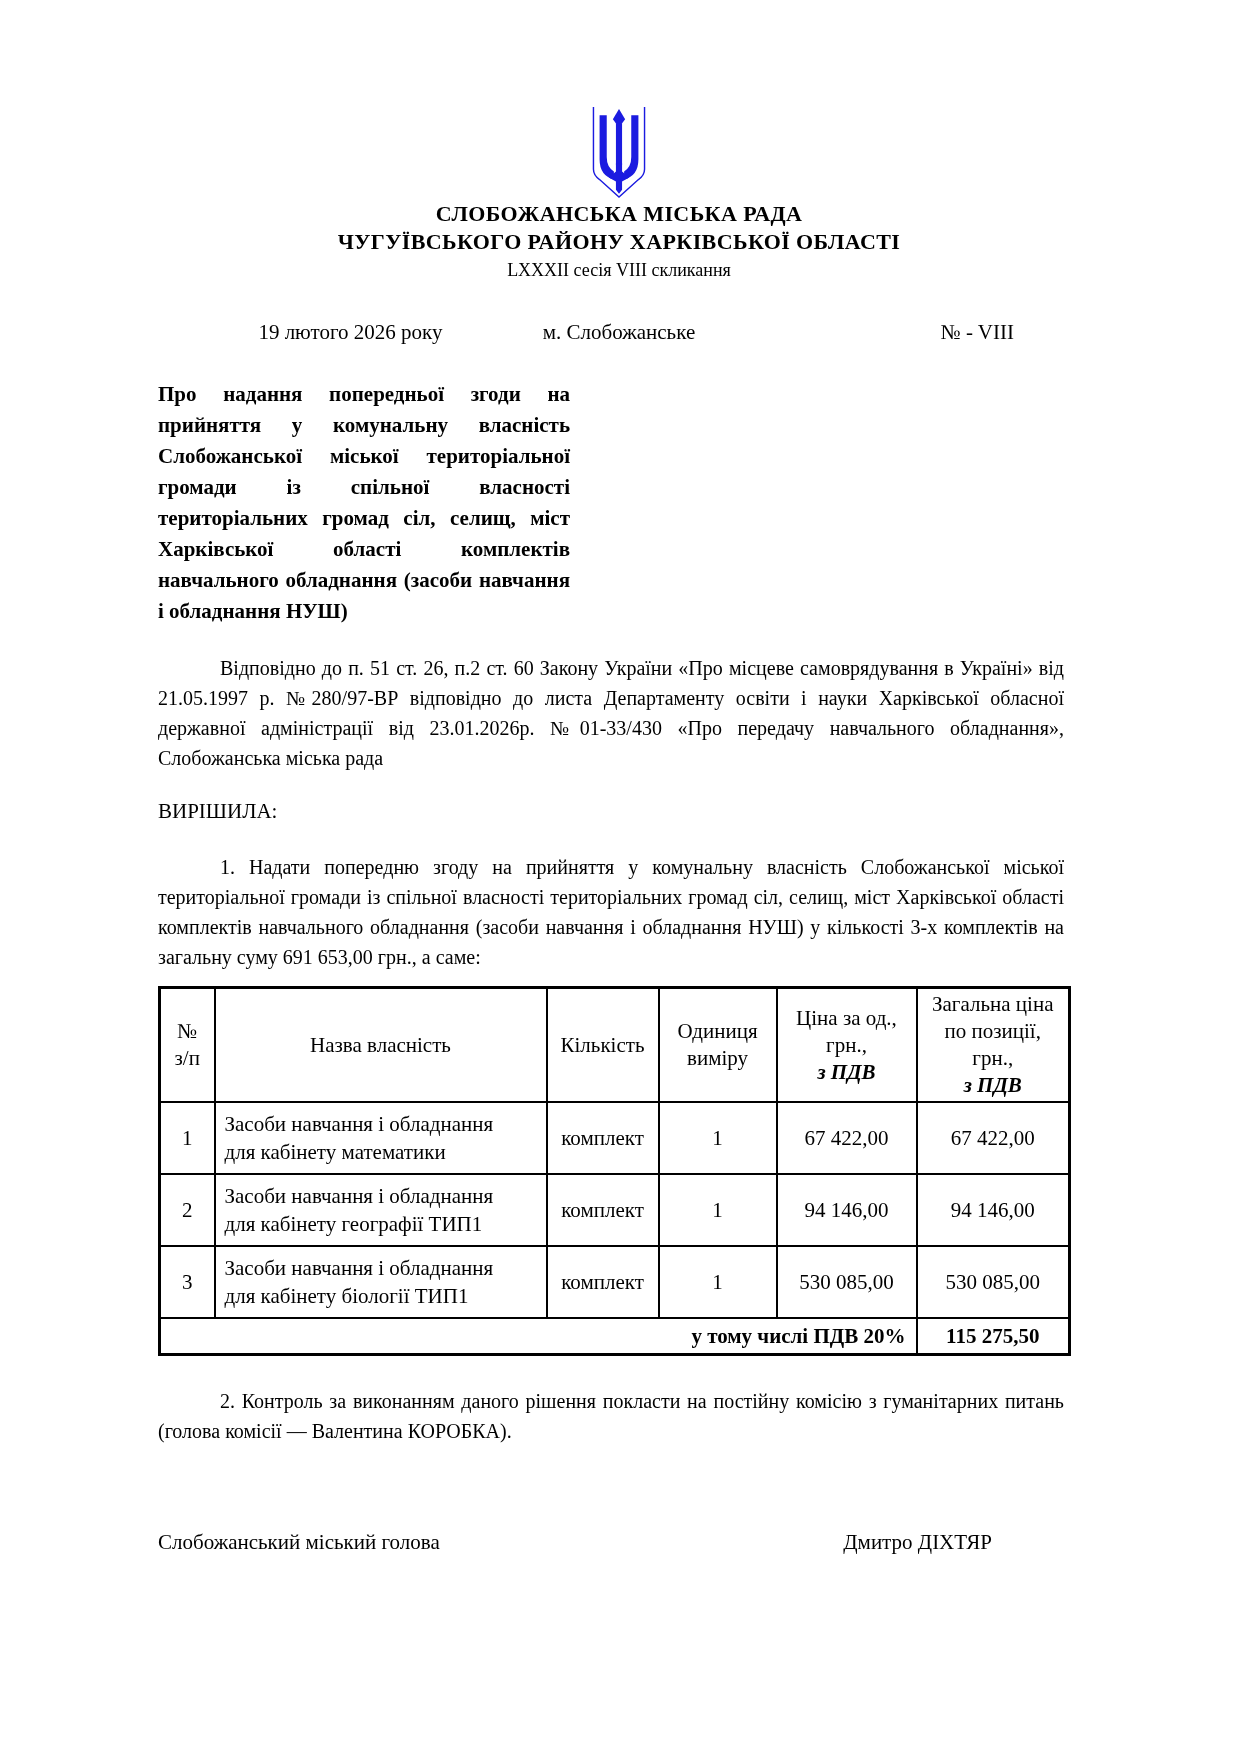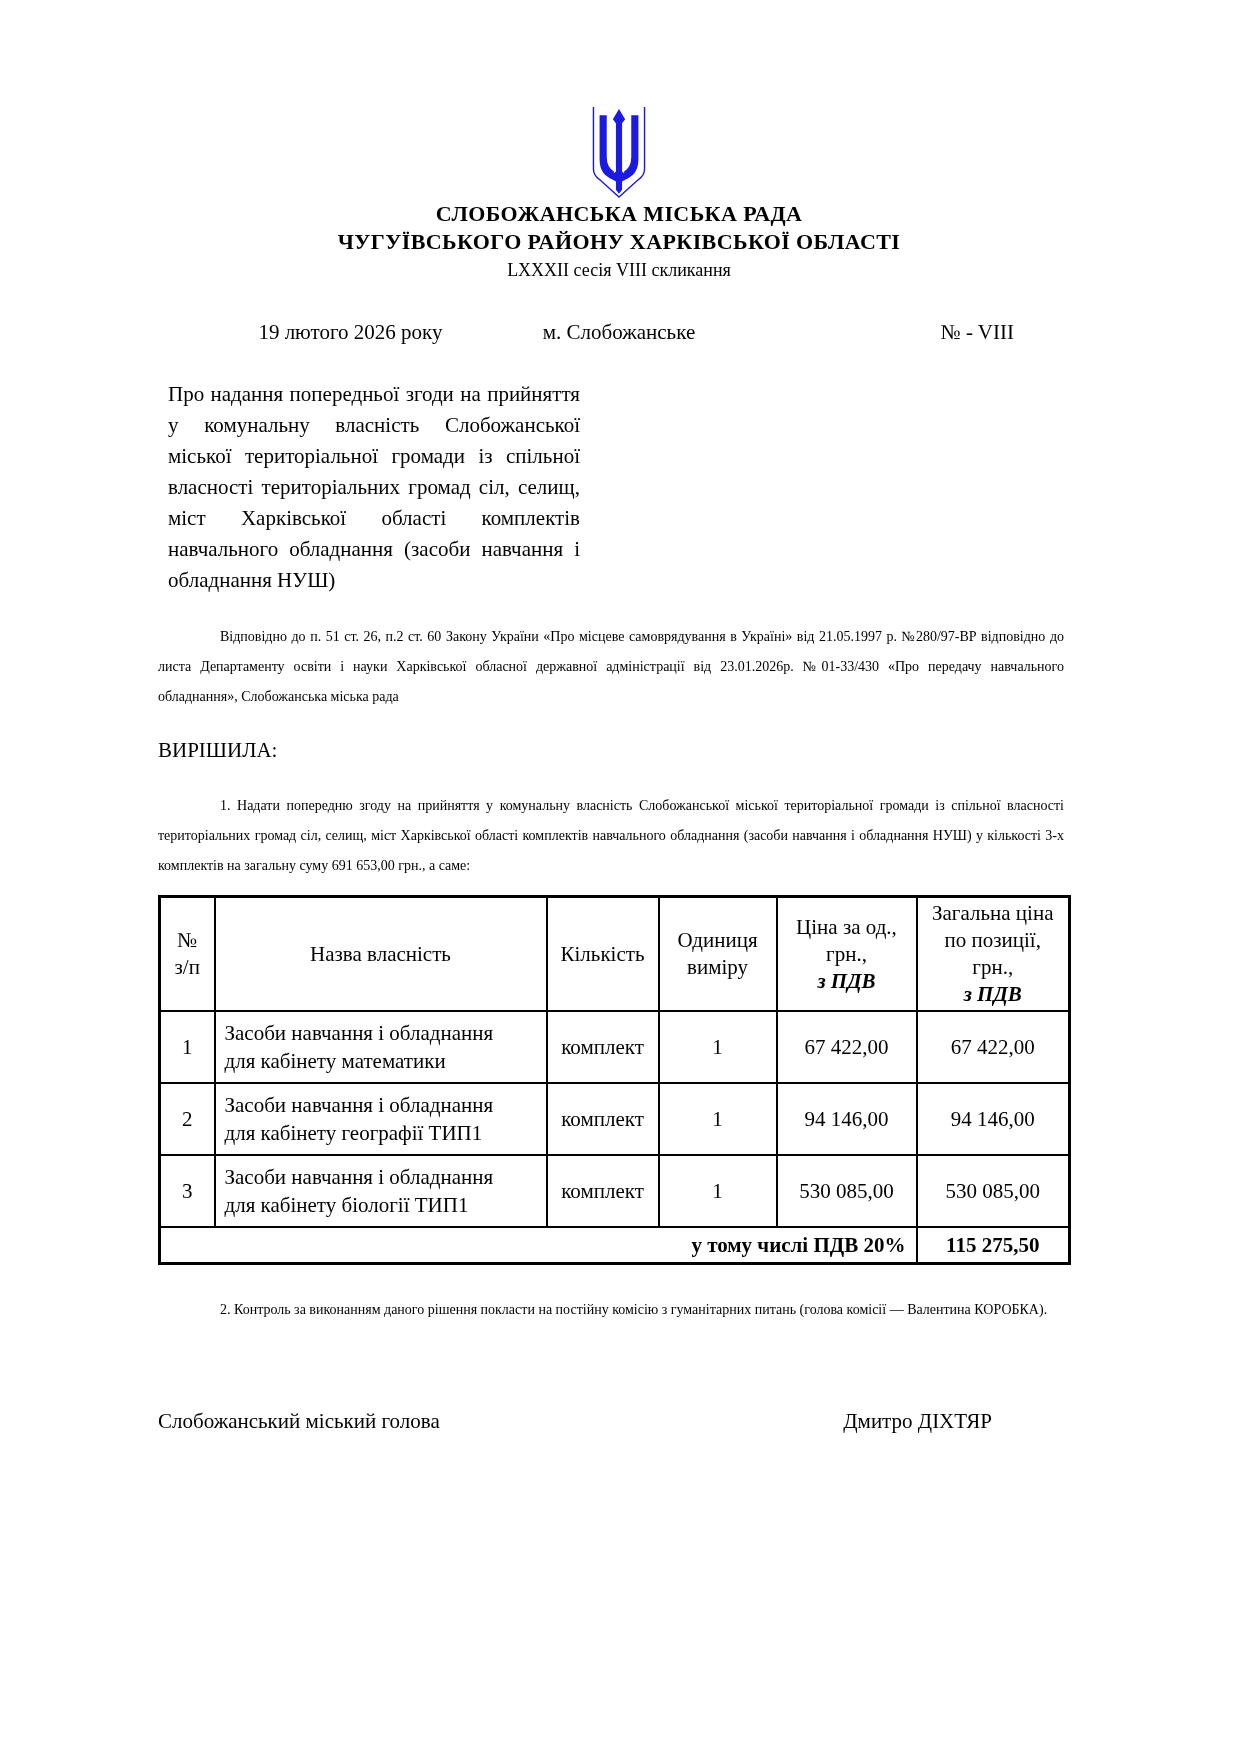--- a/index.html
+++ b/index.html
@@ -51,30 +51,29 @@
     grid-template-columns: 1fr auto 1fr;
     font-size: 21px;
     align-items: baseline;
   }
   .date-row .left   { text-align: center; }
   .date-row .center { text-align: left; }
   .date-row .right  { text-align: right; padding-right: 66px; }
   .title-block {
     margin-top: 34px;
     width: 412px;
-    font-weight: normal;
+    font-weight: bold;
     font-size: 21px;
     line-height: 31px;
     text-align: justify;
     text-align-last: left;
-    margin-left: 10px;
   }
   .para {
     margin: 26px 16px 0 0;
-    font-size: 14px;
+    font-size: 20px;
     line-height: 30px;
     text-align: justify;
     text-align-last: left;
     text-indent: 62px;
   }
   .para.item1 { margin-top: 28px; }
   .para.item2 { margin-top: 30px; }
   .resolved {
     margin-top: 26px;
     font-size: 21px;

